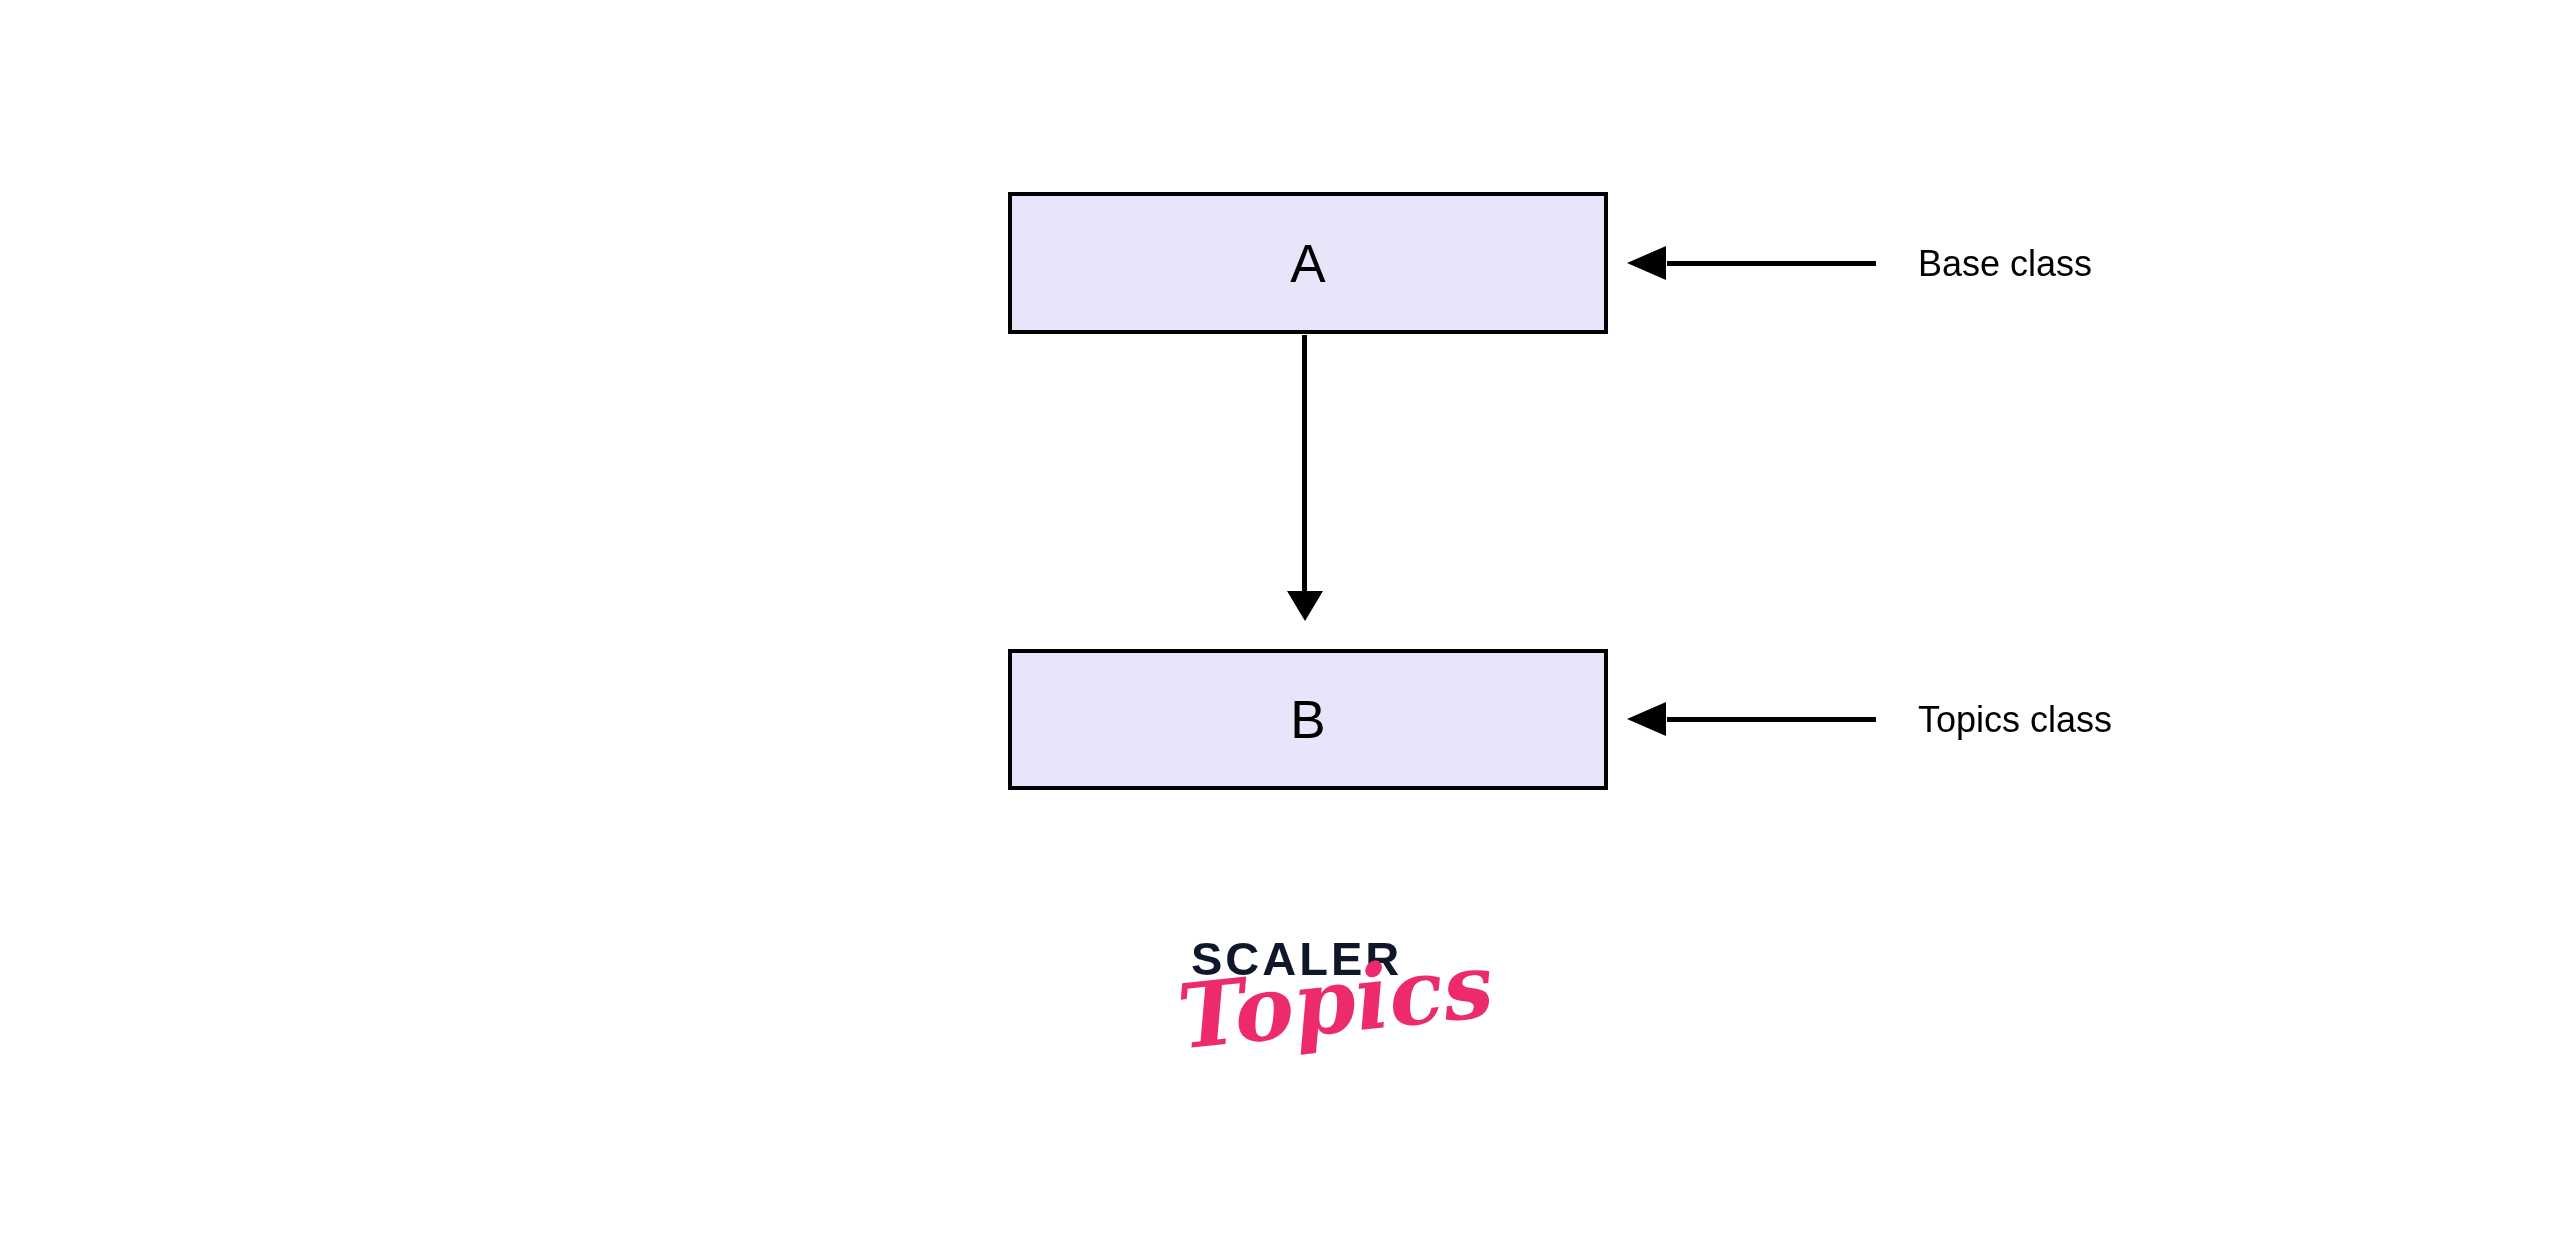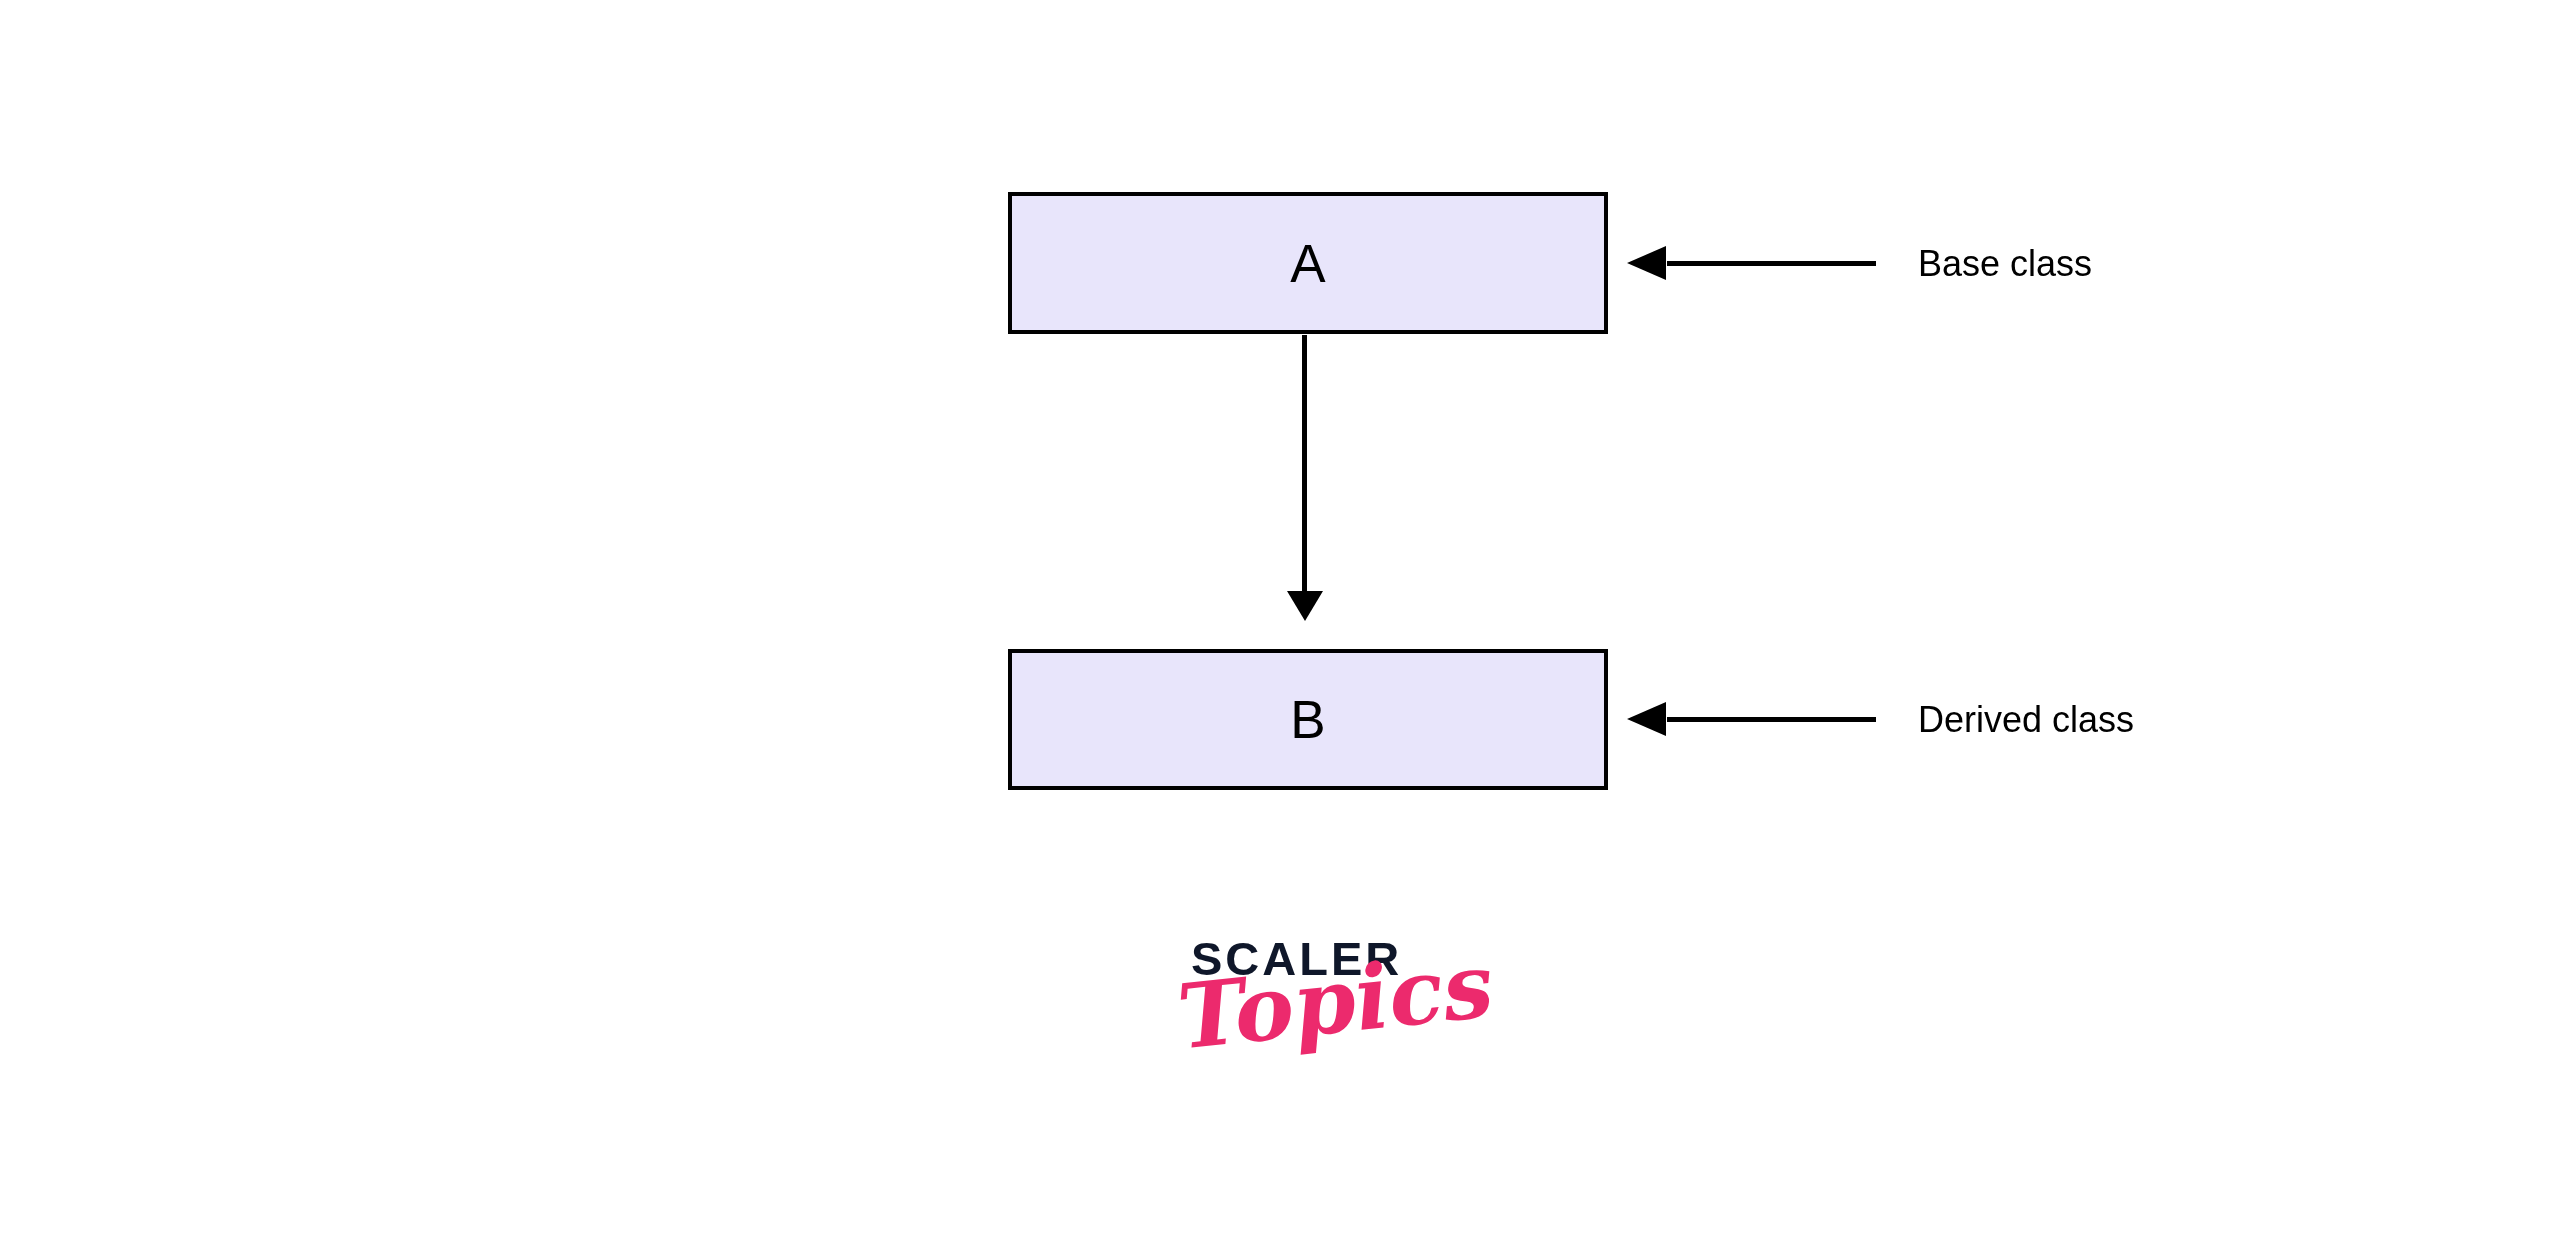--- a/index.html
+++ b/index.html
@@ -133,21 +133,21 @@
 
   <div class="v-arrow-line"></div>
   <div class="v-arrow-head"></div>
 
   <div class="h-arrow-line h-line-a"></div>
   <div class="h-arrow-head h-head-a"></div>
   <div class="annotation annotation-a">Base class</div>
 
   <div class="h-arrow-line h-line-b"></div>
   <div class="h-arrow-head h-head-b"></div>
-  <div class="annotation annotation-b">Derived class</div>
+  <div class="annotation annotation-b">Topics class</div>
 
   <div class="logo">
     <div class="logo-primary">SCALER</div>
     <div class="logo-secondary">Topics</div>
   </div>
 
 </div>
 
 
 </body></html>

